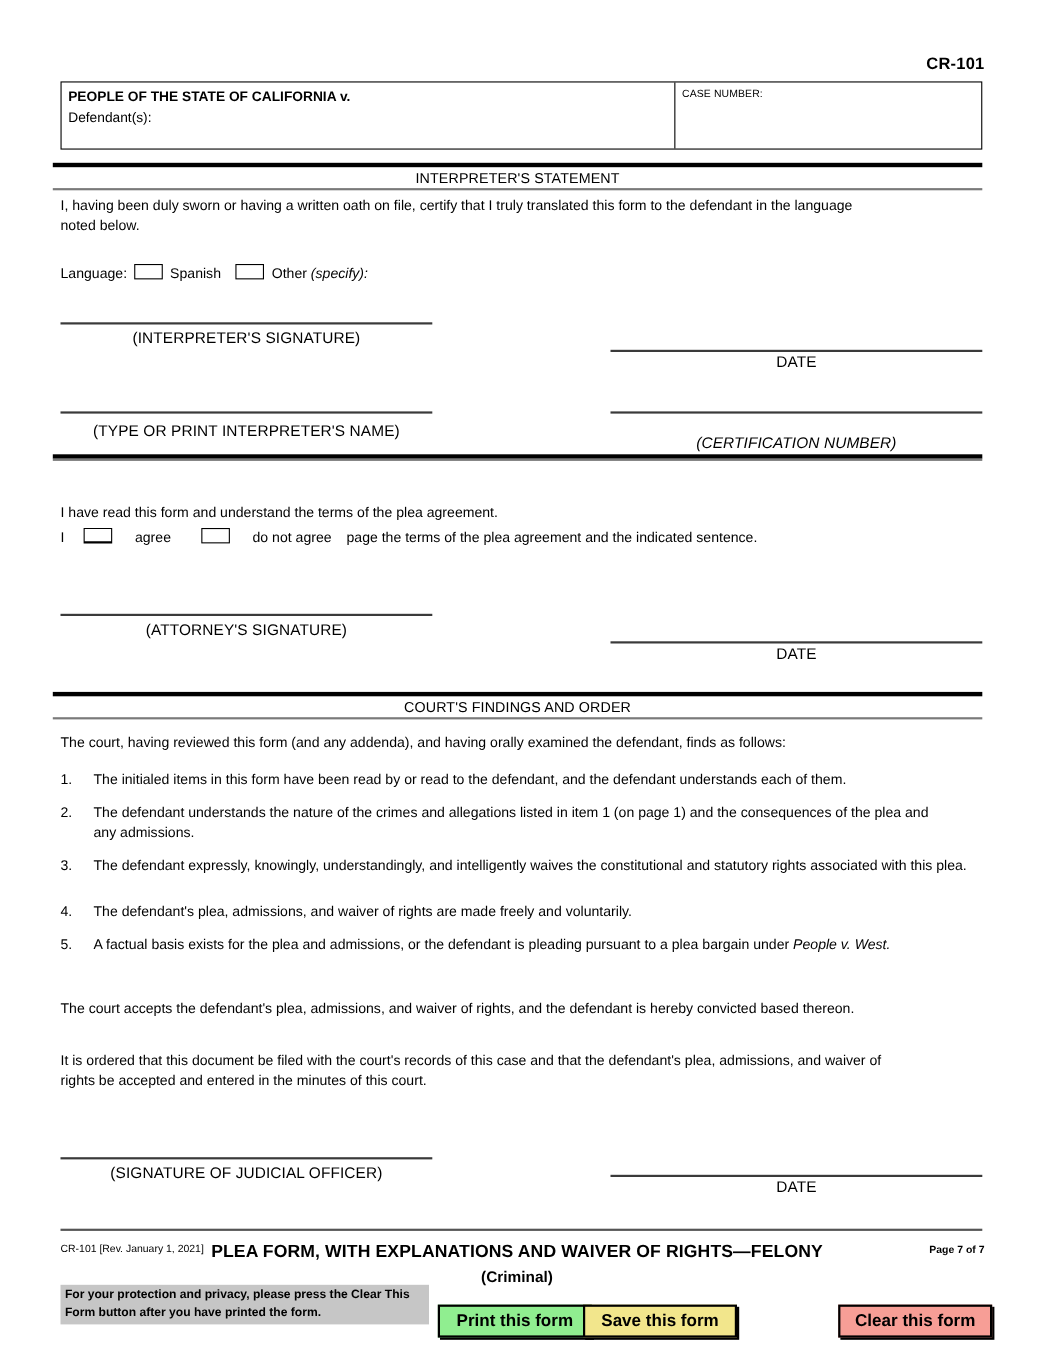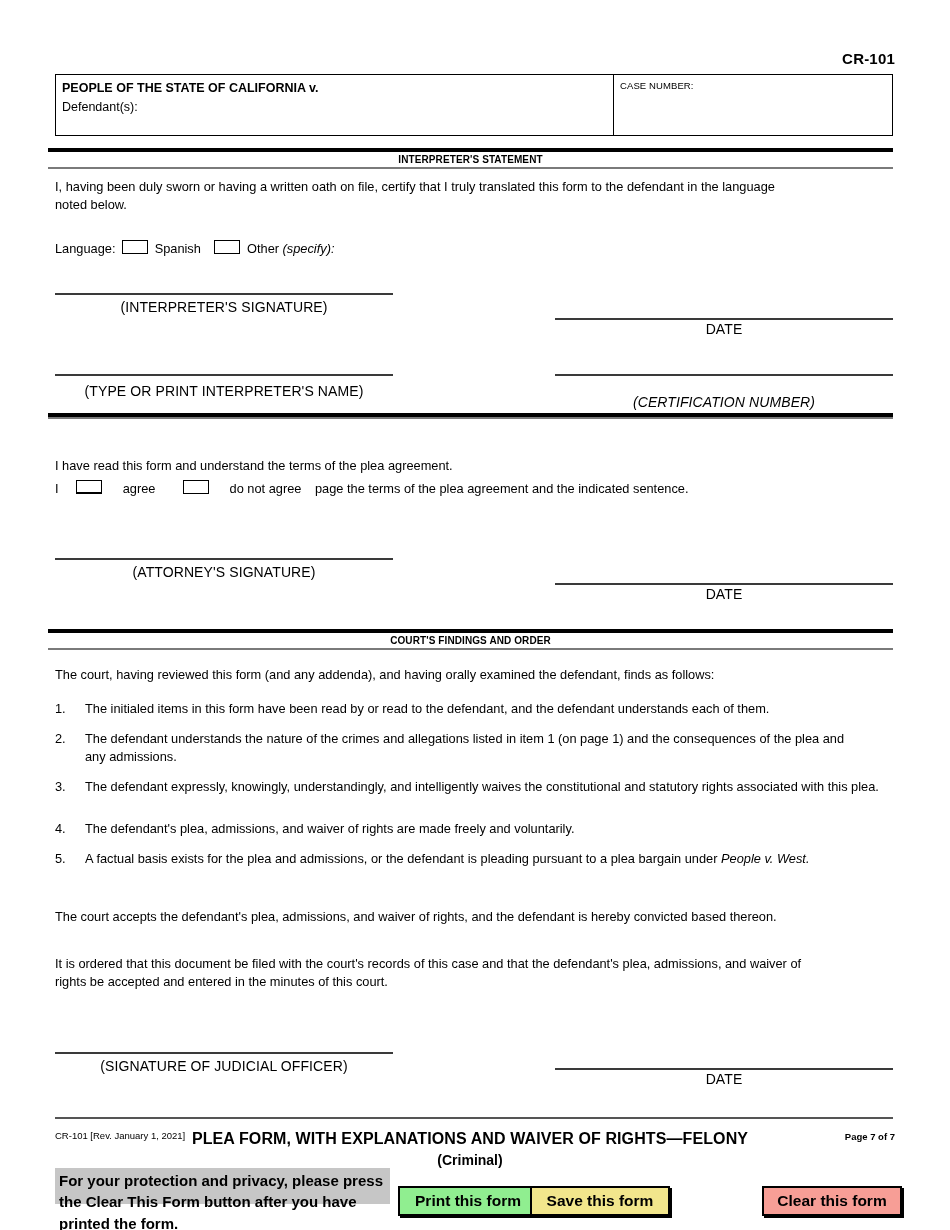--- a/index.html
+++ b/index.html
@@ -72,22 +72,22 @@
     position: absolute;
     left: 48px;
     width: 845px;
   }
   .section-bar .rule-thick {
     height: 4px;
     background: #000;
   }
   .section-bar .bar-title {
     text-align: center;
-    font-size: 10px;
-    font-weight: bold;
+    font-size: 13px;
+    font-weight: normal;
     letter-spacing: 0.1px;
     padding: 2px 0 2px;
   }
   .section-bar .rule-thin {
     height: 1.5px;
     background: #7a7a7a;
   }
 
   
   .body-text {
@@ -188,21 +188,21 @@
   }
 
   
   .privacy-note {
     position: absolute;
     left: 55px;
     top: 1168px;
     width: 335px;
     height: 36px;
     background: #c6c6c6;
-    font-size: 15px;
+    font-size: 11px;
     font-weight: bold;
     line-height: 1.42;
     padding: 2px 4px 0 4px;
     box-sizing: border-box;
   }
   .form-btn {
     position: absolute;
     font-size: 15.5px;
     font-weight: bold;
     font-family: "Liberation Sans", sans-serif;

